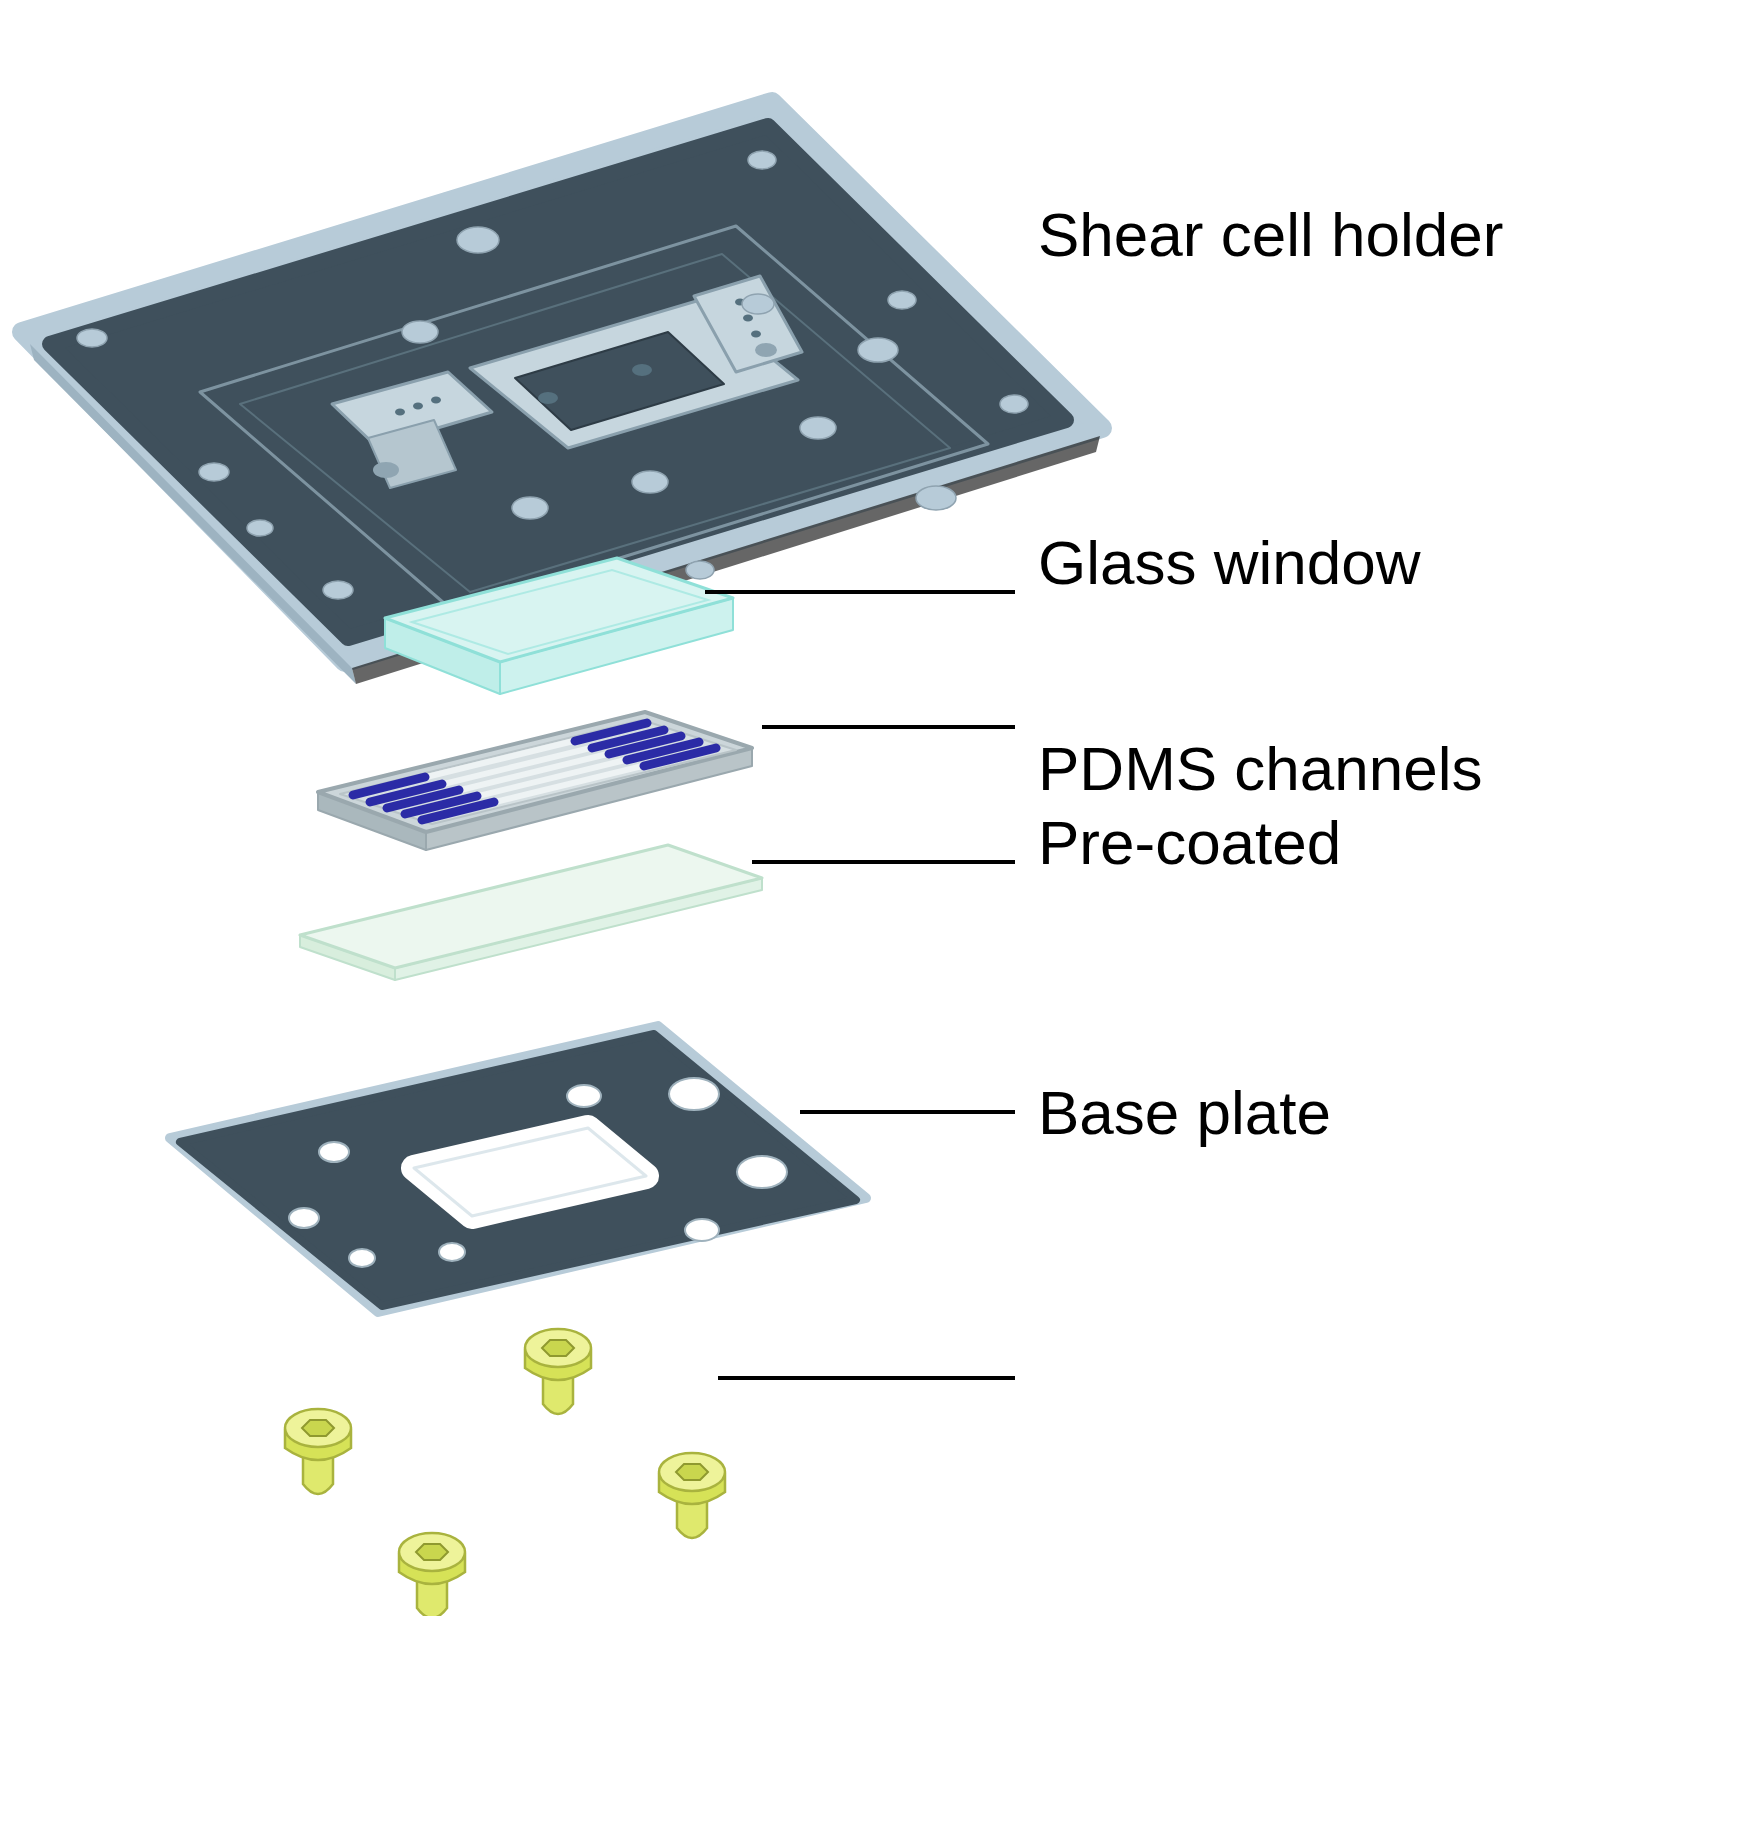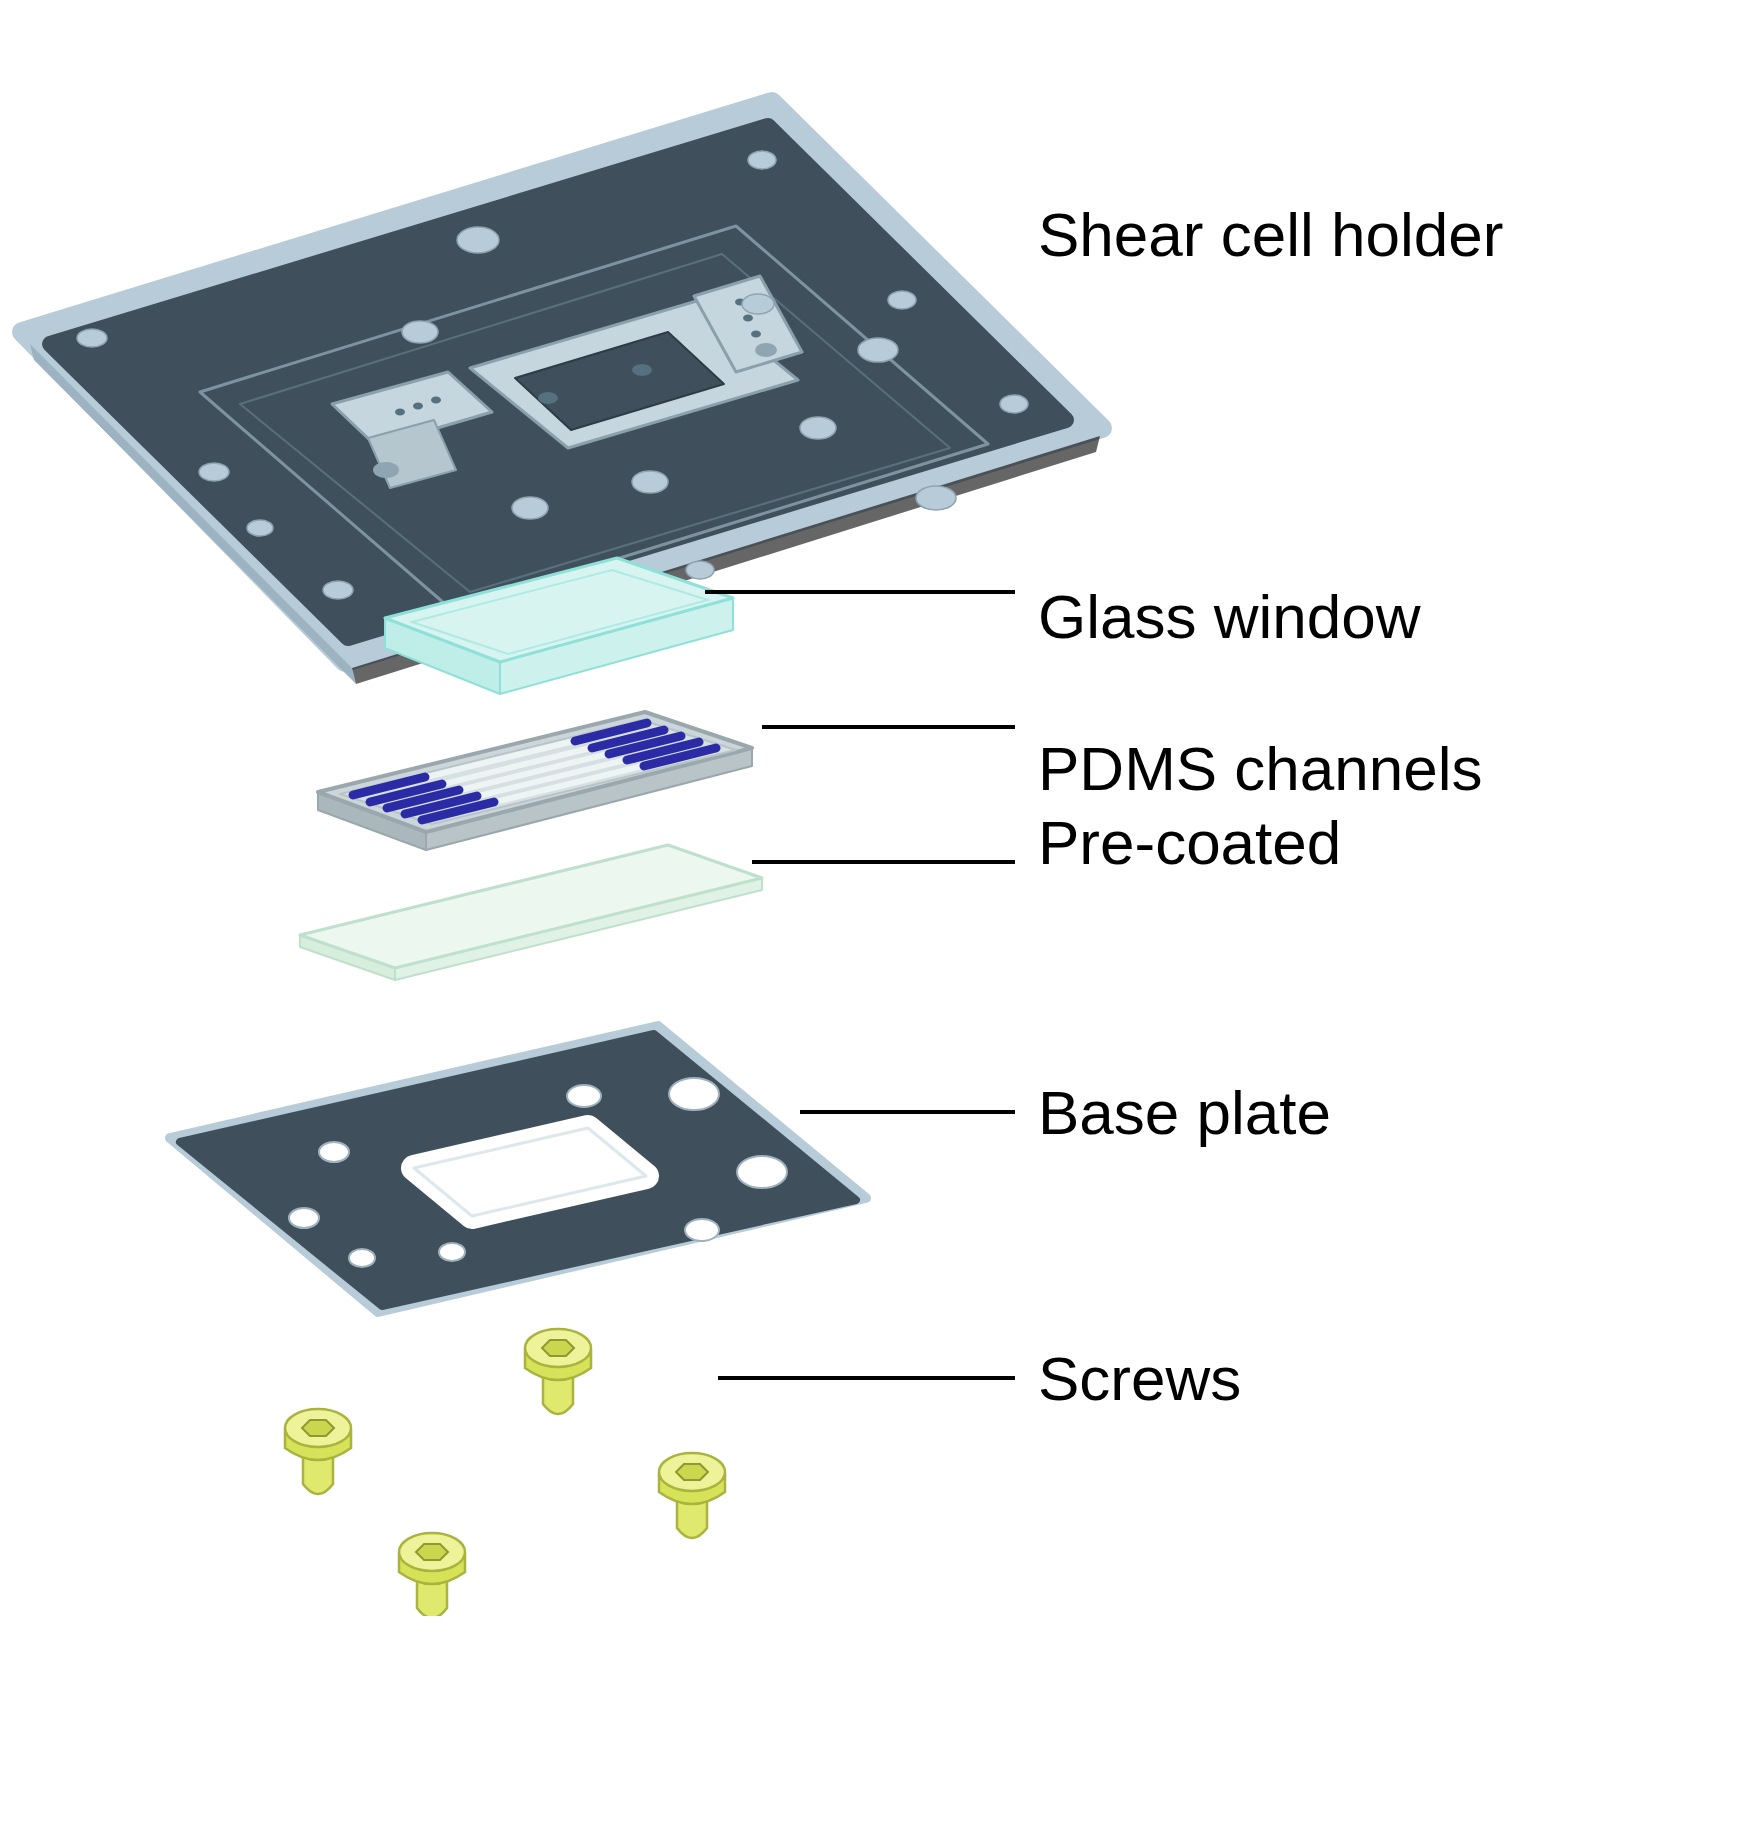--- a/index.html
+++ b/index.html
@@ -155,25 +155,24 @@
       <line x1="705" y1="592" x2="1015" y2="592"></line>
       <line x1="762" y1="727" x2="1015" y2="727"></line>
       <line x1="752" y1="862" x2="1015" y2="862"></line>
       <line x1="800" y1="1112" x2="1015" y2="1112"></line>
       <line x1="718" y1="1378" x2="1015" y2="1378"></line>
     </g>
   </svg>
 
   <div class="label" style="left:1038px;top:198px;">Shear cell holder</div>
 
-  <div class="label" style="left:1038px;top:580px;">Glass window</div>
+  <div class="label" style="left:1038px;top:526px;">Glass window</div>
 
   <div class="label" style="left:1038px;top:732px;">PDMS channels</div>
 
   <div class="label" style="left:1038px;top:806px;">
     <div>Pre-coated</div>
   </div>
 
   <div class="label" style="left:1038px;top:1076px;">Base plate</div>
 
-  <div class="label" style="left:1038px;top:1342px;">Screws</div>
 
 </div>
 
 </body></html>

